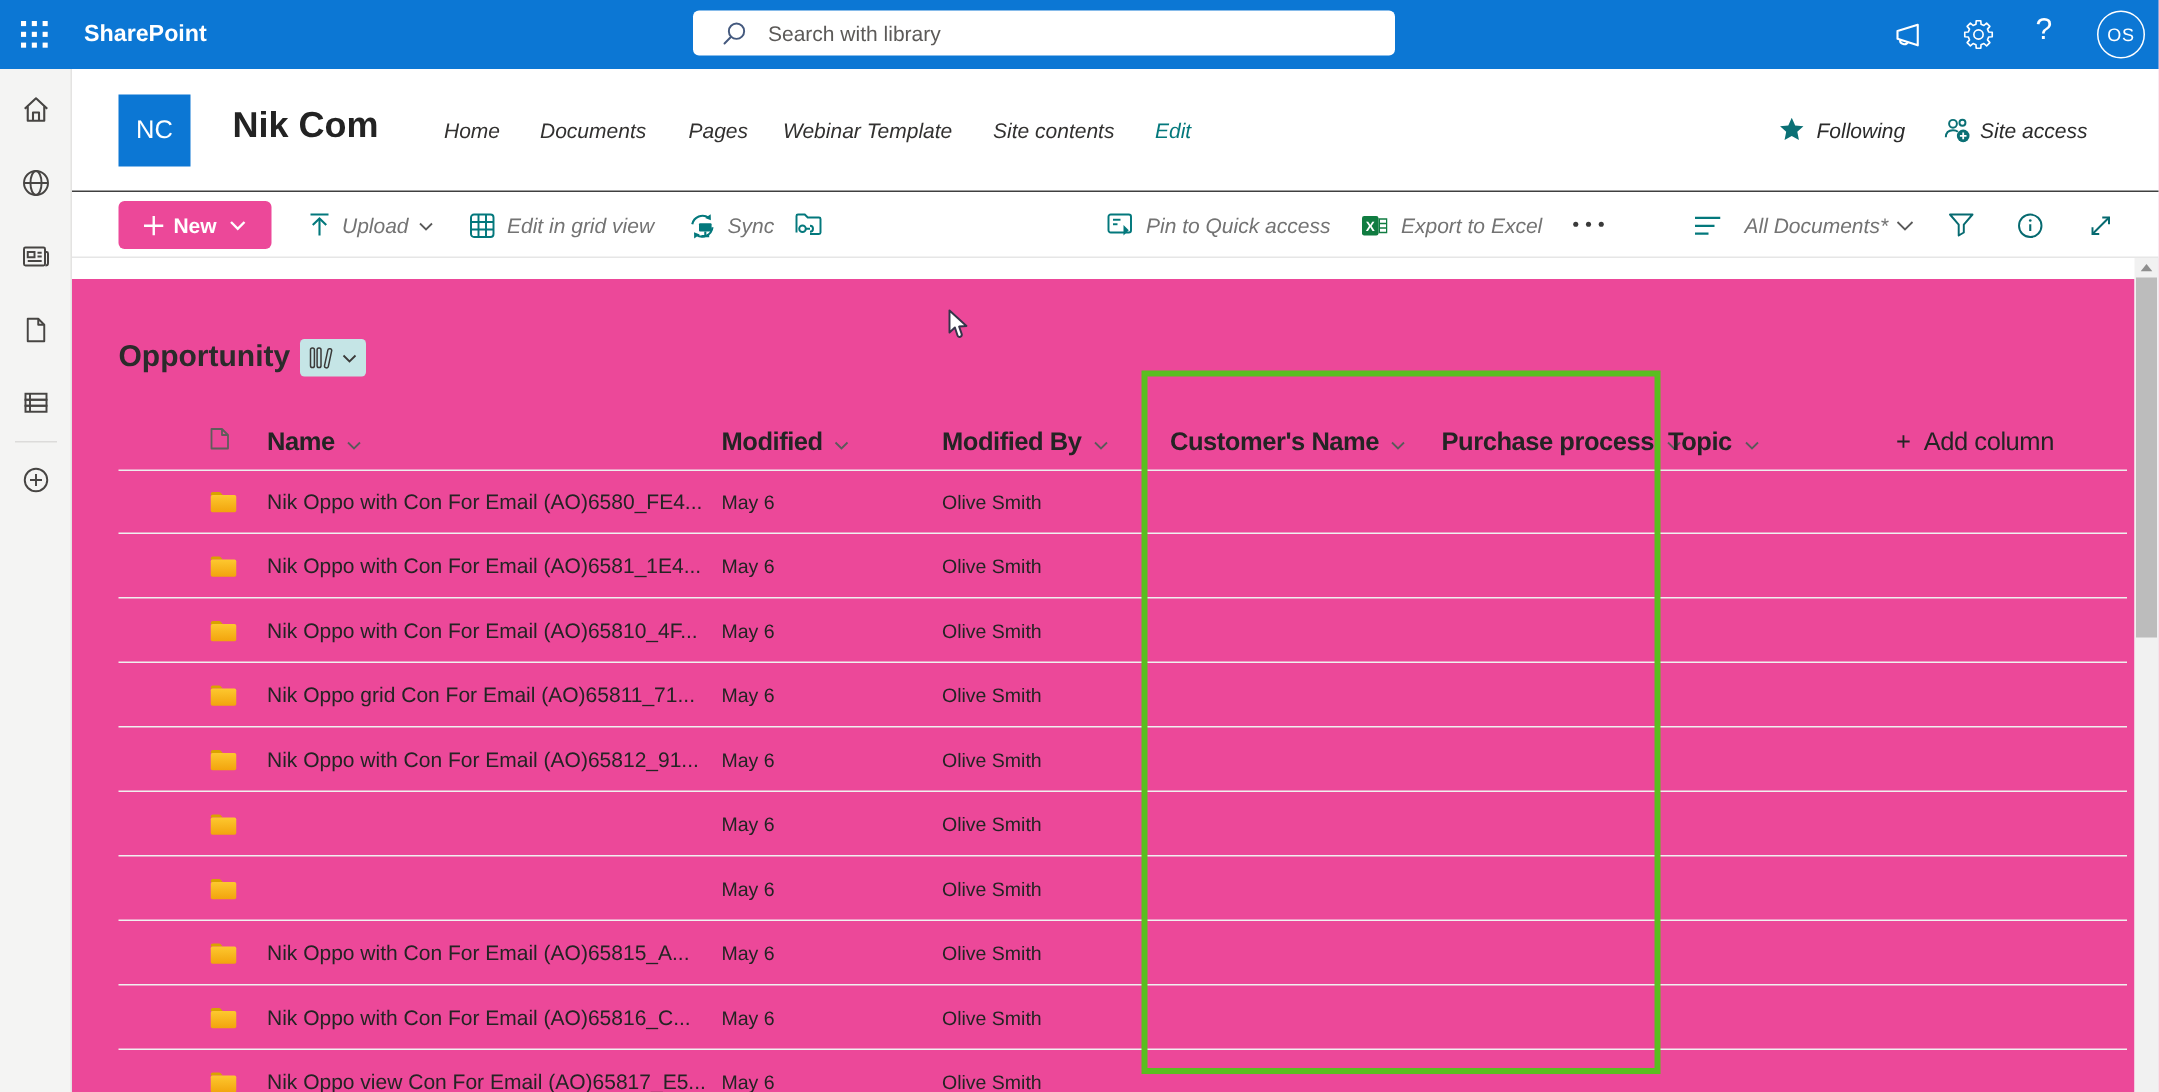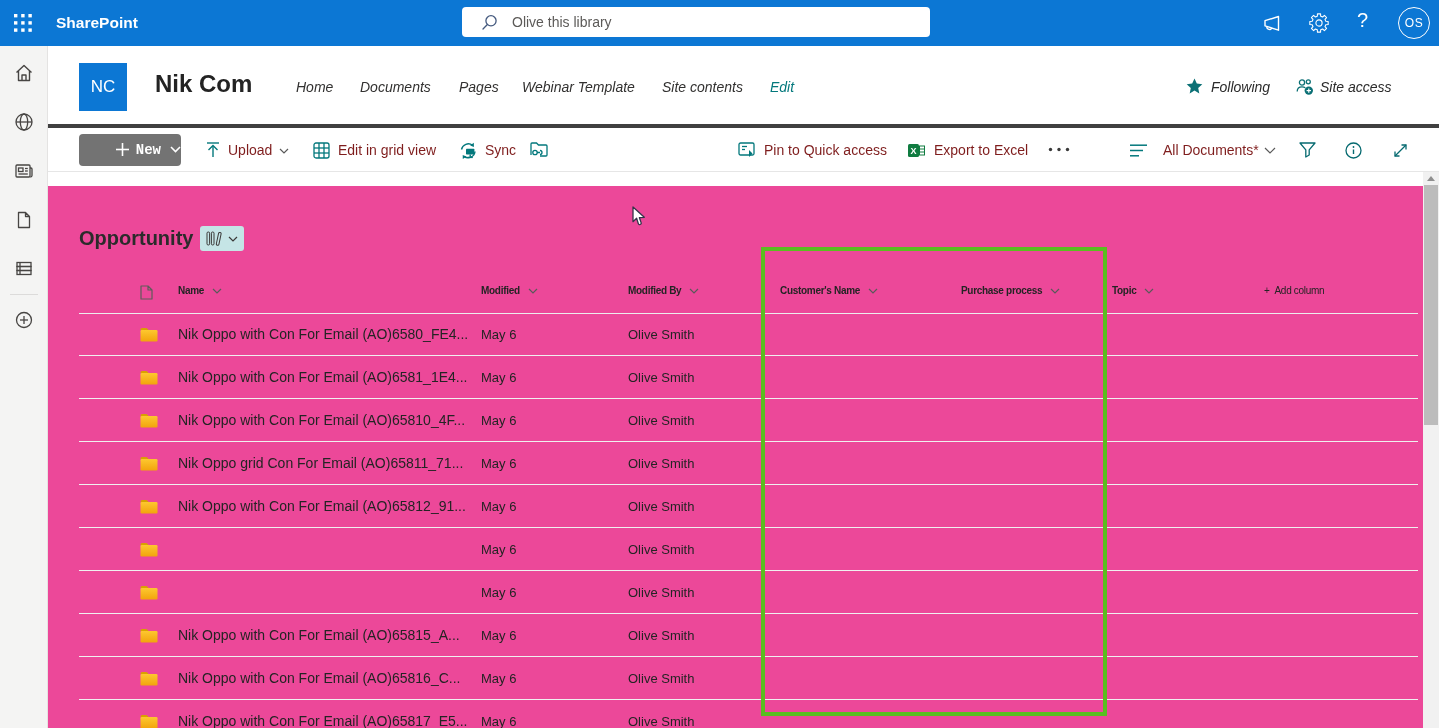--- a/index.html
+++ b/index.html
@@ -11,38 +11,38 @@
 #suitebar { position:absolute; left:0; top:0; width:1439px; height:46px; background:#0c77d4;padding-left:40px; }
 #sptext { position:absolute; left:56px; top:14px; color:#fff; font-size:15.5px; font-weight:700; }
 #searchbox { position:absolute; left:462px; top:7px; width:468px; height:30px; background:#fff; border-radius:4px; }
 #searchtext { position:absolute; left:50px; top:7px; font-size:14px; color:#5c5a58; }
 
 
 #sidebar { position:absolute; left:0; top:46px; width:48px; height:682px; background:#f4f4f3; border-right:1px solid #e4e3e2; }
 .sbicon { position:absolute; left:13px; }
 
 
-#siteheader { position:absolute; left:48px; top:46px; width:1391px; height:82px; background:#fff; border-bottom:4px solid #404040; }
+#siteheader { position:absolute; left:48px; top:46px; width:1391px; height:82px; background:#fff; border-bottom:1px solid #404040; }
 #nclogo { position:absolute; left:31px; top:17px; width:48px; height:48px; background:#0c77d4; color:#fff; font-size:17px; text-align:center; line-height:48px; }
 #sitetitle { position:absolute; left:107px; top:24px; font-size:24px; font-weight:700; color:#232323; }
 .nav { position:absolute; top:33px; font-size:14px; color:#323130;font-style:italic; }
 
 
 #cmdbar { position:absolute; left:48px; top:128px; width:1391px; height:44px; background:#fff; border-bottom:1px solid #e6e6e6; }
-#newbtn { position:absolute; left:31px; top:6px; width:102px; height:32px; background:#737373; border-radius:4px; color:#fff; font-size:14px; font-weight:700; text-align:right; line-height:32px;font-family:Liberation Mono, monospace; }
-.cmditem { position:absolute; top:0; height:44px; font-size:14px; color:#7f1d1d; line-height:44px; white-space:nowrap; }
+#newbtn { position:absolute; left:31px; top:6px; width:102px; height:32px; background:#ec4899; border-radius:4px; color:#fff; font-size:14px; font-weight:700; text-align:center; line-height:32px; }
+.cmditem { position:absolute; top:0; height:44px; font-size:14px; color:#737373; line-height:44px; white-space:nowrap;font-style:italic; }
 .cmdicon { position:absolute; top:14px; }
 
 
 #content { position:absolute; left:48px; top:186px; width:1375px; height:556px; background:#ec4899; }
 #heading { position:absolute; left:31px; top:41px; font-size:20px; font-weight:700; color:#2b2b2b; }
 #pill { position:absolute; left:152px; top:40px; width:44px; height:25px; background:#c5e5e6; border-radius:3px; }
 
 
-.hdrtxt { position:absolute; top:99px; font-size:10px; font-weight:700; letter-spacing:-0.3px; color:#242424; white-space:nowrap; }
+.hdrtxt { position:absolute; top:99px; font-size:17px; font-weight:700; letter-spacing:-0.3px; color:#242424; white-space:nowrap; }
 .chev { display:inline-block; margin-left:8px; }
 .row { position:absolute; left:31px; width:1339px; height:43px; border-bottom:1px solid #f0f0f0; }
 .rowname { position:absolute; left:99px; top:13px; font-size:14px; color:#242424; white-space:nowrap; }
 .rowdate { position:absolute; left:402px; top:14px; font-size:13px; color:#242424; }
 .rowby { position:absolute; left:549px; top:14px; font-size:13px; color:#242424; }
 .folder { position:absolute; left:61px; top:14px; }
 
 
 #sbtrack { position:absolute; left:1423px; top:172px; width:16px; height:556px; background:#f1f1f1; }
 #sbthumb { position:absolute; left:1424px; top:185px; width:14px; height:240px; background:#bcbcbc; }
@@ -67,21 +67,21 @@
         <rect x="7.2" y="14.4" width="3.4" height="3.4"></rect>
         <rect x="14.4" y="14.4" width="3.4" height="3.4"></rect>
     </g>
   </svg>
   <div id="sptext">SharePoint</div>
   <div id="searchbox">
     <svg class="abs" style="left:19px;top:7px" width="17" height="17" viewBox="0 0 17 17">
       <circle cx="10" cy="6.8" r="5.1" fill="none" stroke="#44597e" stroke-width="1.3"></circle>
       <line x1="6.4" y1="10.5" x2="2" y2="15" stroke="#44597e" stroke-width="1.3" stroke-linecap="round"></line>
     </svg>
-    <div id="searchtext">Olive this library</div>
+    <div id="searchtext">Search with library</div>
   </div>
 
   <svg class="abs" style="left:1261px;top:13px" width="20" height="20" viewBox="0 0 20 20">
     <path d="M17.5 3.5 L4 7.7 L4 12.8 L17.5 17.2 Z" fill="none" stroke="#fff" stroke-width="1.4" stroke-linejoin="round"></path>
     <path d="M5.8 13.4 A2.7 2.7 0 0 0 11 14.7" fill="none" stroke="#fff" stroke-width="1.4"></path>
   </svg>
 
   <svg class="abs" style="left:1309px;top:13px" width="20" height="20" viewBox="0 0 20 20">
     <path d="M19.17,8.47 L19.17,11.53 L16.79,11.70 L16.00,13.60 L17.57,15.41 L15.41,17.57 L13.60,16.00 L11.70,16.79 L11.53,19.17 L8.47,19.17 L8.30,16.79 L6.40,16.00 L4.59,17.57 L2.43,15.41 L4.00,13.60 L3.21,11.70 L0.83,11.53 L0.83,8.47 L3.21,8.30 L4.00,6.40 L2.43,4.59 L4.59,2.43 L6.40,4.00 L8.30,3.21 L8.47,0.83 L11.53,0.83 L11.70,3.21 L13.60,4.00 L15.41,2.43 L17.57,4.59 L16.00,6.40 L16.79,8.30 Z" fill="none" stroke="#fff" stroke-width="1.1" stroke-linejoin="round"></path>
     <circle cx="10" cy="10" r="3.1" fill="none" stroke="#fff" stroke-width="1.1"></circle>
@@ -404,21 +404,21 @@
         </svg>
         <div class="rowname">Nik Oppo with Con For Email (AO)65816_C...</div>
         <div class="rowdate">May 6</div>
         <div class="rowby">Olive Smith</div>
       </div>
   <div class="row" style="top:514px">
         <svg class="folder" width="18" height="15" viewBox="0 0 18 15">
           <path d="M0.5 2.5 Q0.5 1 2 1 L6 1 Q6.8 1 7.3 1.6 L8.5 3 L0.5 3 Z" fill="#d9a200"></path>
           <rect x="0.5" y="3" width="17" height="11.5" rx="1.2" fill="url(#fg)"></rect>
         </svg>
-        <div class="rowname">Nik Oppo with Con For Email (AO)65817_E5...</div>
+        <div class="rowname">Nik Oppo view Con For Email (AO)65817_E5...</div>
         <div class="rowdate">May 6</div>
         <div class="rowby">Olive Smith</div>
       </div>
   </div>
 </div>
 
 
 <div id="sbtrack"></div>
 <svg class="abs" style="left:1427px;top:176px" width="8" height="5" viewBox="0 0 8 5">
     <path d="M4 0 L8 5 L0 5 Z" fill="#8f8f8f"></path>

